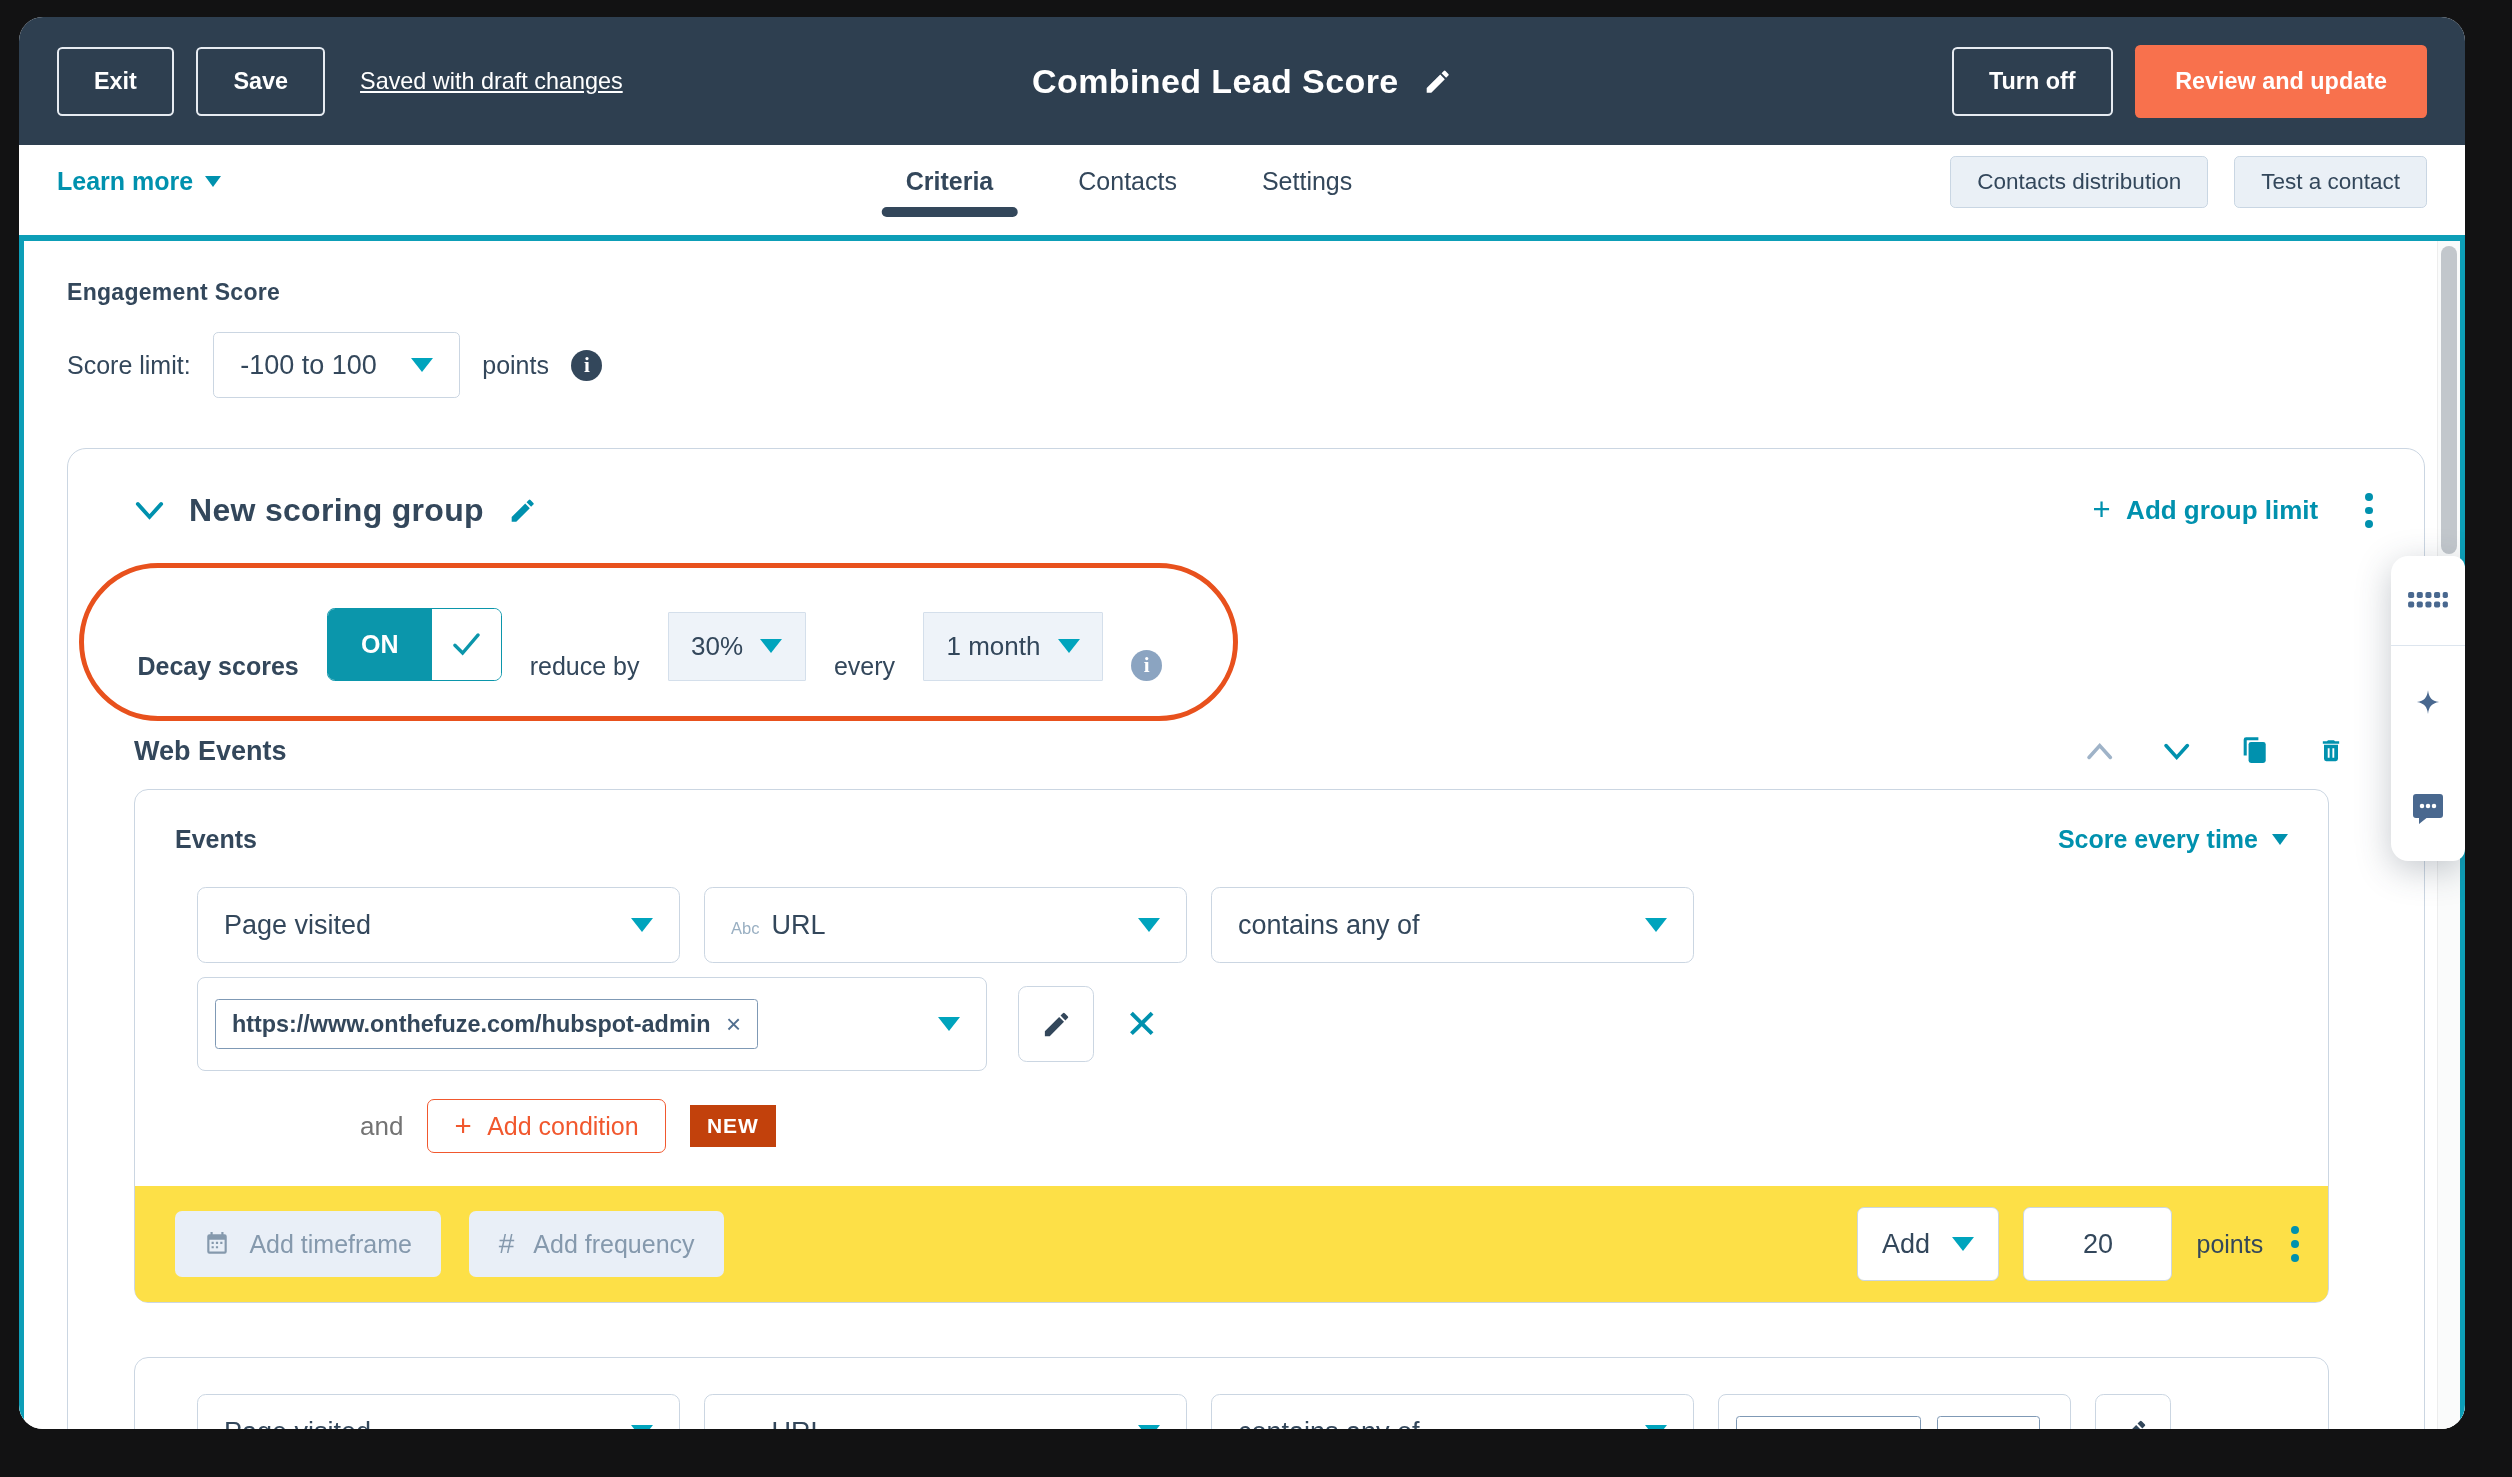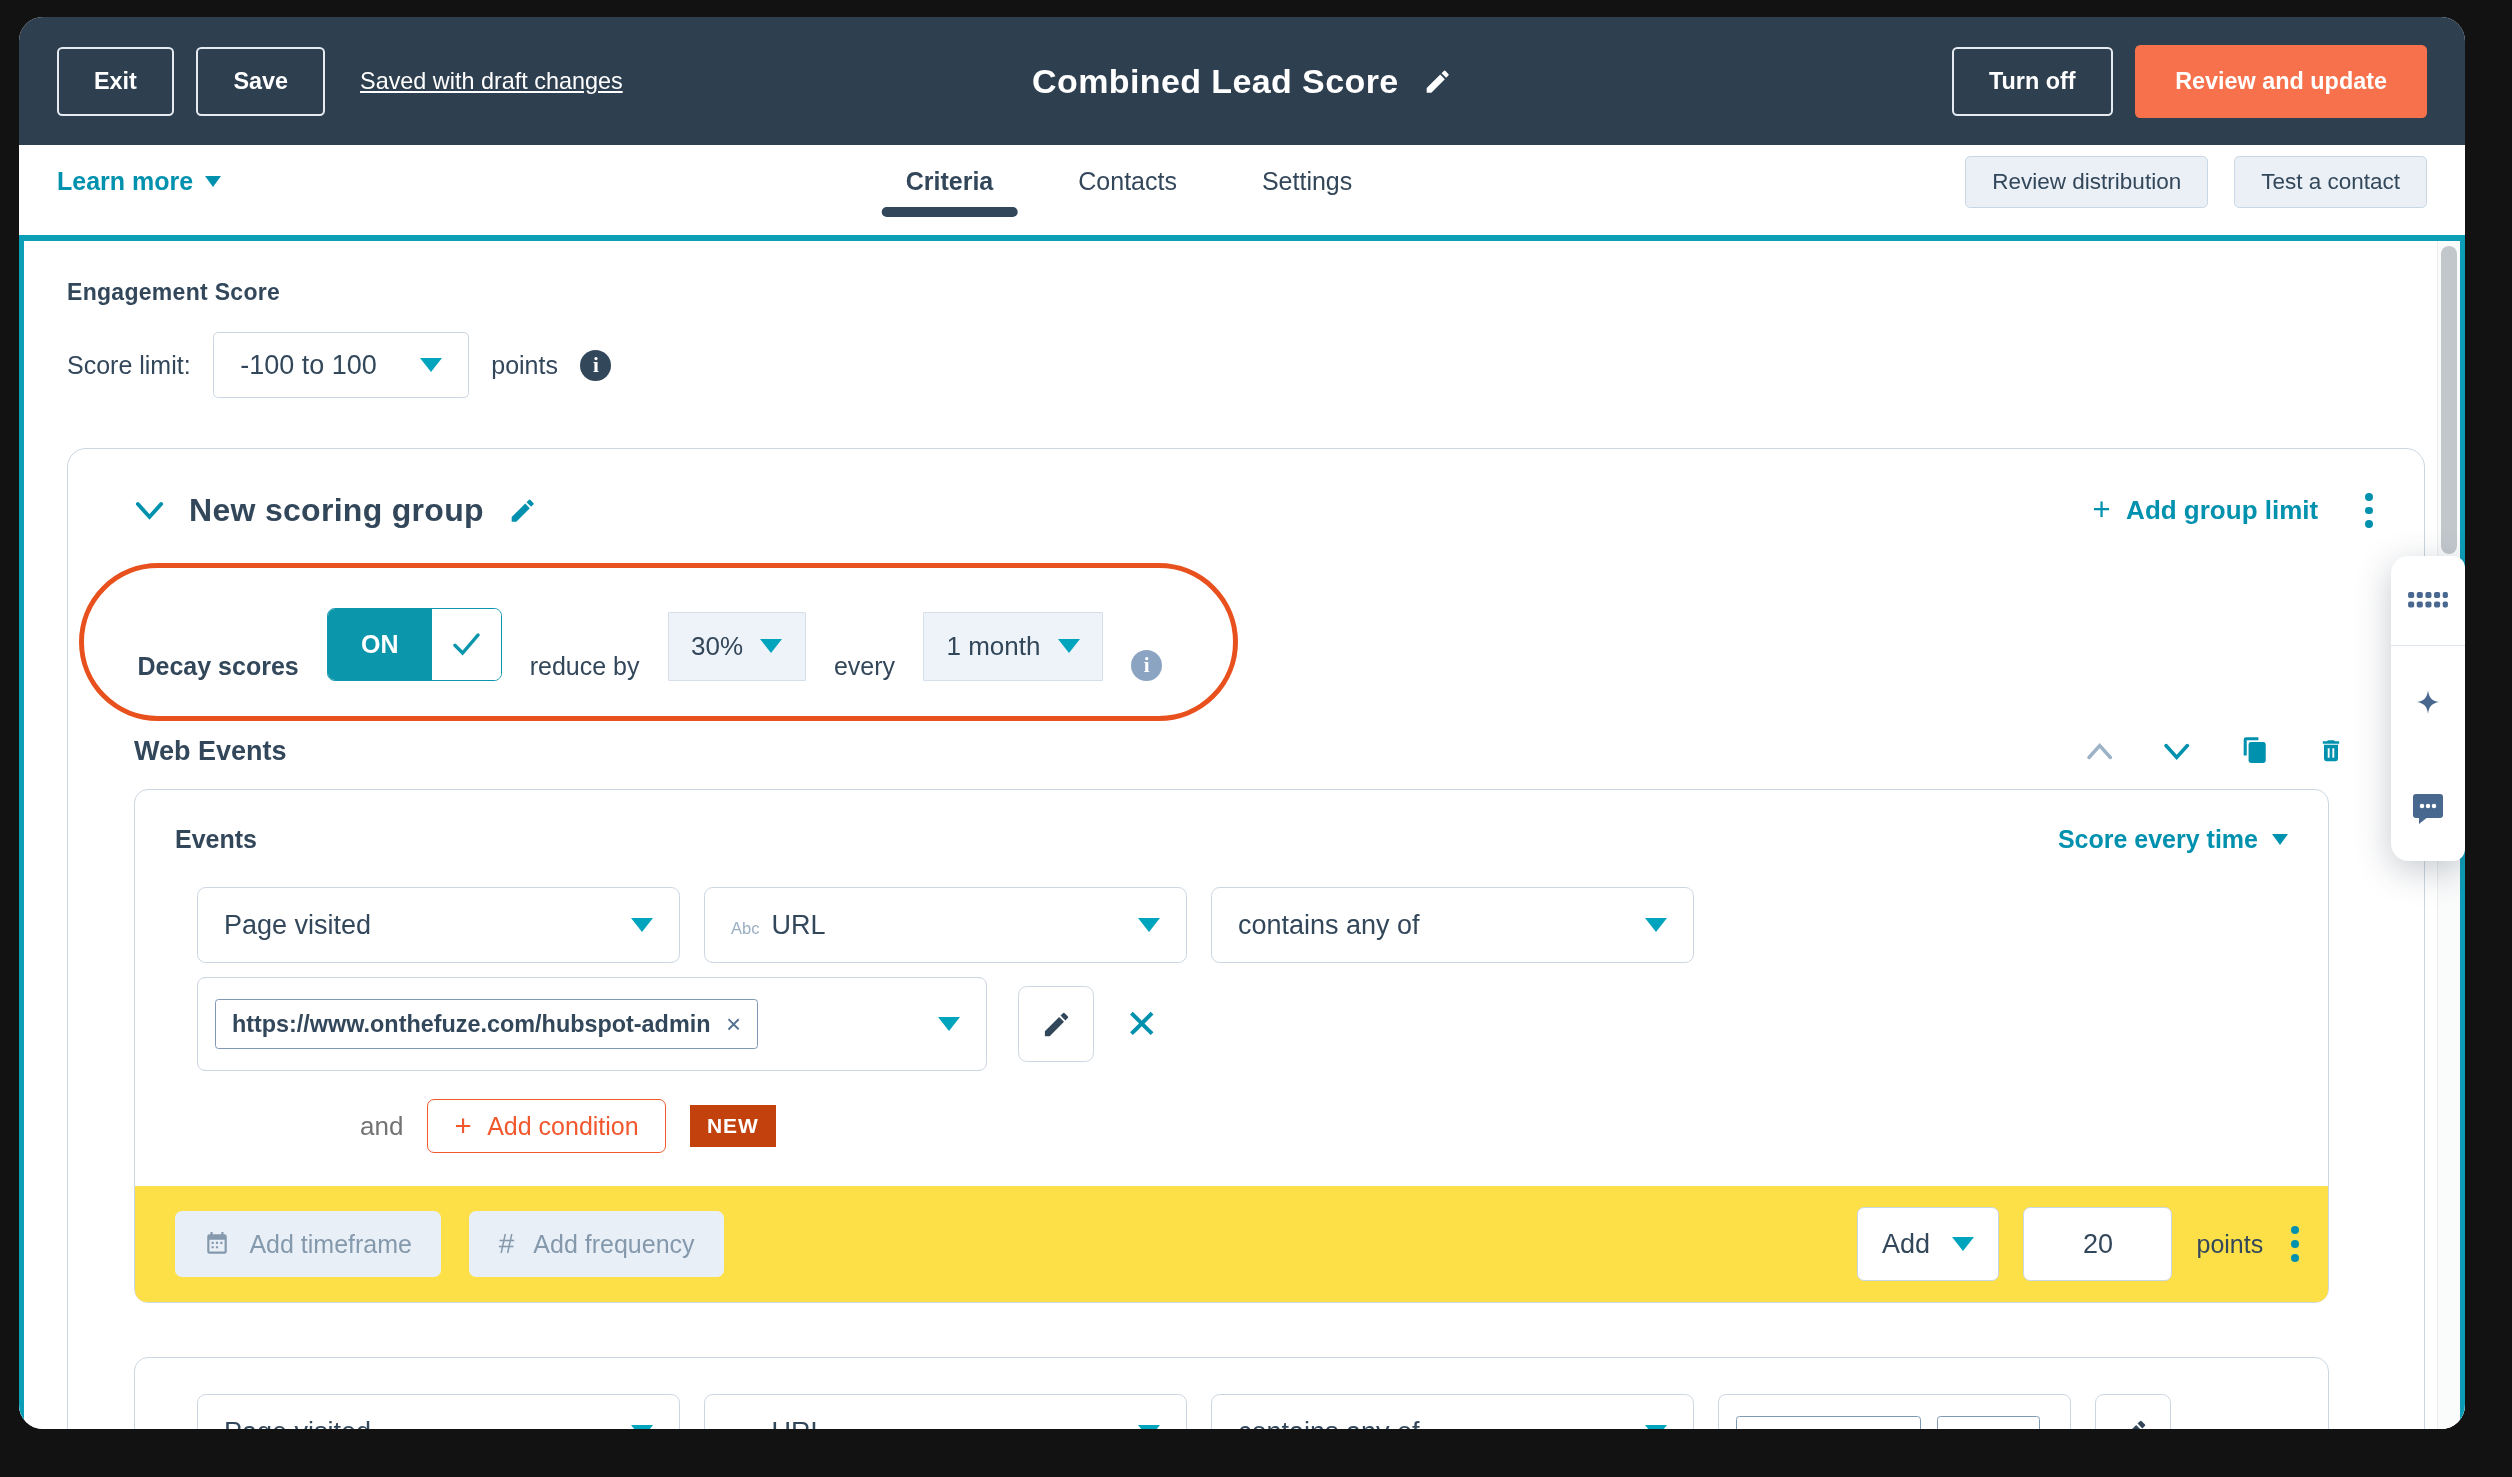--- a/index.html
+++ b/index.html
@@ -29,21 +29,21 @@
   .btn.light { background:#eaf0f6; border:1.7px solid #c9d6e3; color:#33475b; font-weight:400; font-size:22.5px; height:52px; padding:0 26px; border-radius:5.2px; }
 
   
   .content { position:absolute; top:218px; left:0; right:0; bottom:0; background:#fff;
              border-top:6px solid #0d9eb7; border-left:5.2px solid #0d9eb7; border-right:5.2px solid #0d9eb7; overflow:hidden; }
   .page { padding:38px 35px 0 43px; }
   h1 { font-size:23px; color:#33475b; letter-spacing:0.3px; }
   .score-row { display:flex; align-items:center; gap:22.5px; margin-top:26px; }
   .lbl { font-size:25px; color:#33475b; }
   .select { display:flex; align-items:center; justify-content:space-between; cursor:pointer; color:#33475b; }
-  .select.white { background:#fff; border:1.7px solid #cbd6e2; border-radius:5.2px; height:66px; padding:12px 26px; min-width:223px; font-size:27px; gap:43px; }
+  .select.white { background:#fff; border:1.7px solid #cbd6e2; border-radius:5.2px; height:66px; padding:12px 26px; min-width:223px; font-size:27px; gap:34px; }
   .caret { width:0; height:0; border-left:11.3px solid transparent; border-right:11.3px solid transparent; border-top:14.7px solid #00a4bd; }
   .caret.sm { border-left-width:8.7px; border-right-width:8.7px; border-top-width:11.3px; border-top-color:#0091ae; }
   .info { width:31px; height:31px; border-radius:50%; display:inline-flex; align-items:center; justify-content:center;
           color:#fff; font-size:21px; font-weight:700; font-family:"Liberation Serif", serif; cursor:pointer; }
   .info.dark { background:#33475b; }
   .info.gray { background:#8ba4c1; }
 
   
   .group-card { margin-top:50px; border:1.7px solid #cbd6e2; border-radius:19px; padding:40px 48px 69px 66px; min-height:1212px; }
   .group-head { display:flex; align-items:center; gap:24px; }
@@ -144,21 +144,21 @@
     <div class="learn-more">
       <span>Learn more</span>
       <span class="caret sm"></span>
     </div>
     <nav class="tabs">
       <div class="tab active">Criteria</div>
       <div class="tab">Contacts</div>
       <div class="tab">Settings</div>
     </nav>
     <div class="subbar-right">
-      <button class="btn light">Review distribution</button>
+      <button class="btn light">Contacts distribution</button>
       <button class="btn light">Test a contact</button>
     </div>
   </div>
 
   <div class="content">
     <div class="page">
 
       <h1>Engagement Score</h1>
 
       <div class="score-row">

